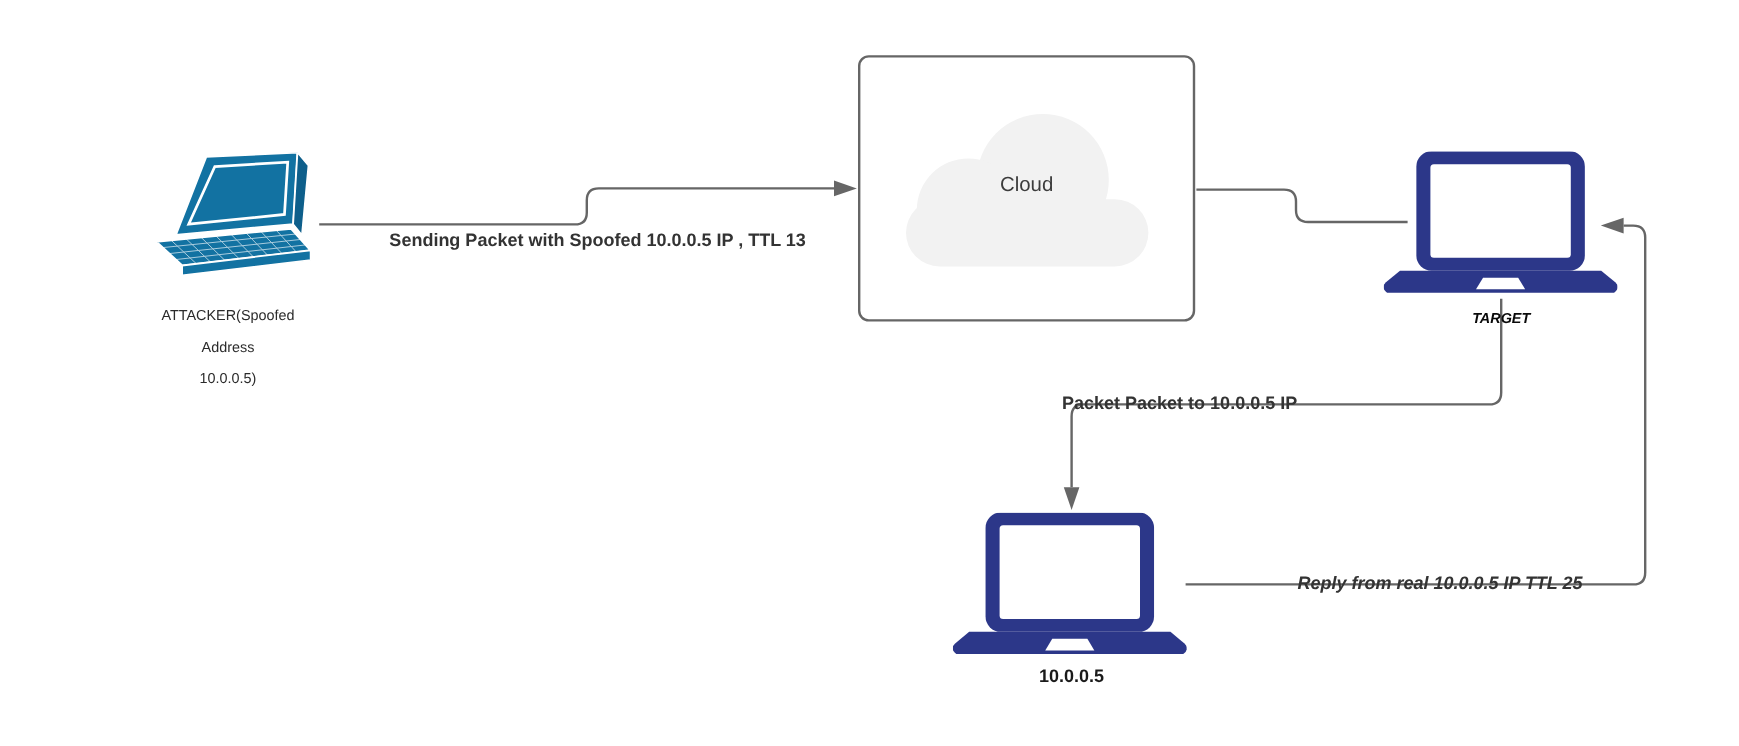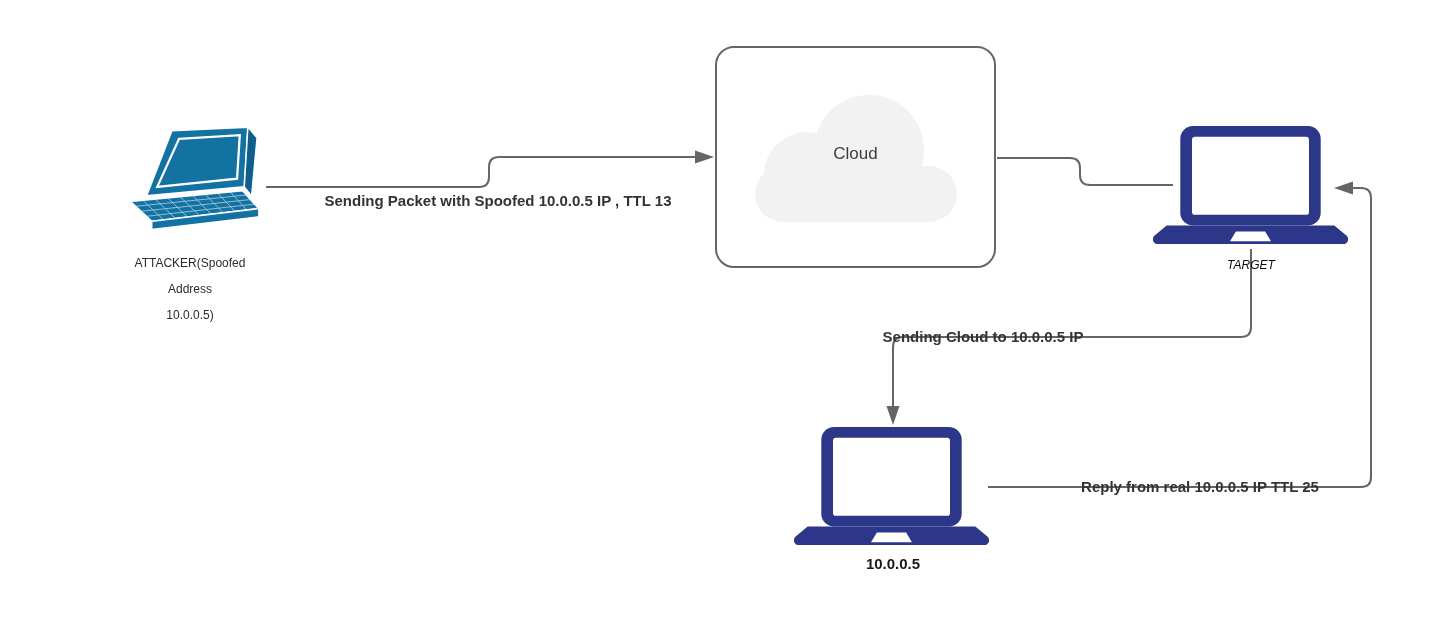--- a/index.html
+++ b/index.html
@@ -30,30 +30,30 @@
     color:#333333;
     font-size:15px;
     font-weight:bold;
     white-space:nowrap;
   }
   .cloud-box{
     position:absolute;
     left:715px;top:46px;width:281px;height:222px;
     background:#ffffff;
     border:2px solid #666666;
-    border-radius:19px;
+    border-radius:9px;
     box-sizing:border-box;
   }
   .cloud-shape{position:absolute;left:0;top:0;width:100%;height:100%;}
   .cloud-title{
     position:absolute;left:0;top:96px;width:100%;
     text-align:center;
     font-size:17px;color:#3c3c3c;
   }
-  .target-label{font-weight:normal;font-style:italic;color:#0a0a0a;}
+  .target-label{font-weight:bold;font-style:italic;color:#0a0a0a;}
   .host-label{font-size:15px;color:#1a1a1a;font-weight:bold;}
   .laptop-navy{color:#2C3789;}
 </style>
 </head>
 <body>
 
 <div class="canvas">
 
   <svg width="0" height="0" style="position:absolute" aria-hidden="true">
     <defs>
@@ -133,16 +133,16 @@
   <div class="node-label target-label" style="left:1251px;top:252px;">TARGET</div>
 
   <div class="node laptop-navy" style="left:794px;top:427px;">
     <svg width="195" height="123" viewBox="0 0 200 126">
         <use href="#laptop-front"></use>
       </svg>
   </div>
   <div class="node-label host-label" style="left:893px;top:551px;">10.0.0.5</div>
 
   <div class="edge-label" style="left:498px;top:192px;">Sending Packet with Spoofed 10.0.0.5 IP , TTL 13</div>
-  <div class="edge-label" style="left:983px;top:328px;">Sending Cloud to 10.0.0.5 IP</div>
-  <div class="edge-label" style="left:1200px;top:478px;">Reply from real 10.0.0.5 IP TTL 25</div>
+  <div class="edge-label" style="left:983px;top:328px;">Packet Packet to 10.0.0.5 IP</div>
+  <div class="edge-label" style="left:1200px;top:478px;font-style:italic;">Reply from real 10.0.0.5 IP TTL 25</div>
 
 </div>
 
 </body></html>

